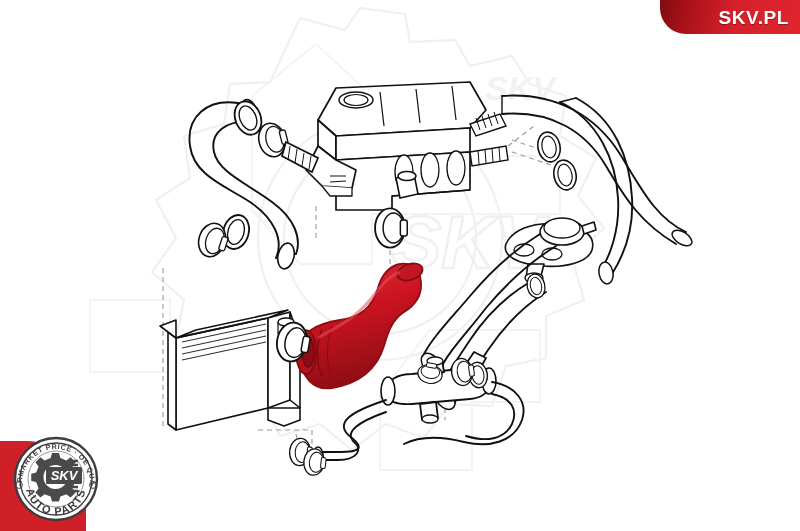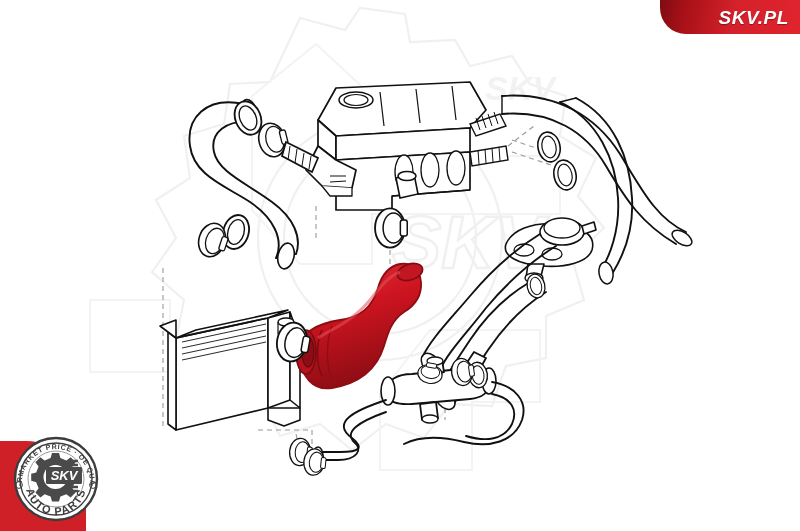--- a/index.html
+++ b/index.html
@@ -7,21 +7,21 @@
        font-family:"Liberation Sans",sans-serif;}
   #stage{position:absolute;left:0;top:0;width:800px;height:531px;background:#fff;}
   #art{position:absolute;left:0;top:0;}
 
   
   #banner{position:absolute;right:0;top:0;width:140px;height:34px;
           background:linear-gradient(100deg,#7e0d12 0%,#a81018 18%,#d4212b 52%,#e0242e 100%);
           border-bottom-left-radius:26px;
           display:flex;align-items:center;justify-content:flex-end;
           padding-right:11px;box-sizing:border-box;}
-  #banner span{color:#fff;font-size:19px;font-weight:bold;font-style:italic;
+  #banner span{color:#fff;font-size:19px;font-weight:bold;
                letter-spacing:.6px;line-height:1;
                text-shadow:0 1px 1px rgba(0,0,0,.35);}
 
   
   #badgewrap{position:absolute;left:0;bottom:0;width:112px;height:96px;}
   #badgered{position:absolute;left:-34px;bottom:-30px;width:120px;height:120px;
             background:#cf2027;border-radius:0 60px 0 0;}
   #badgesvg{position:absolute;left:8px;bottom:6px;}
 </style>
 </head>

